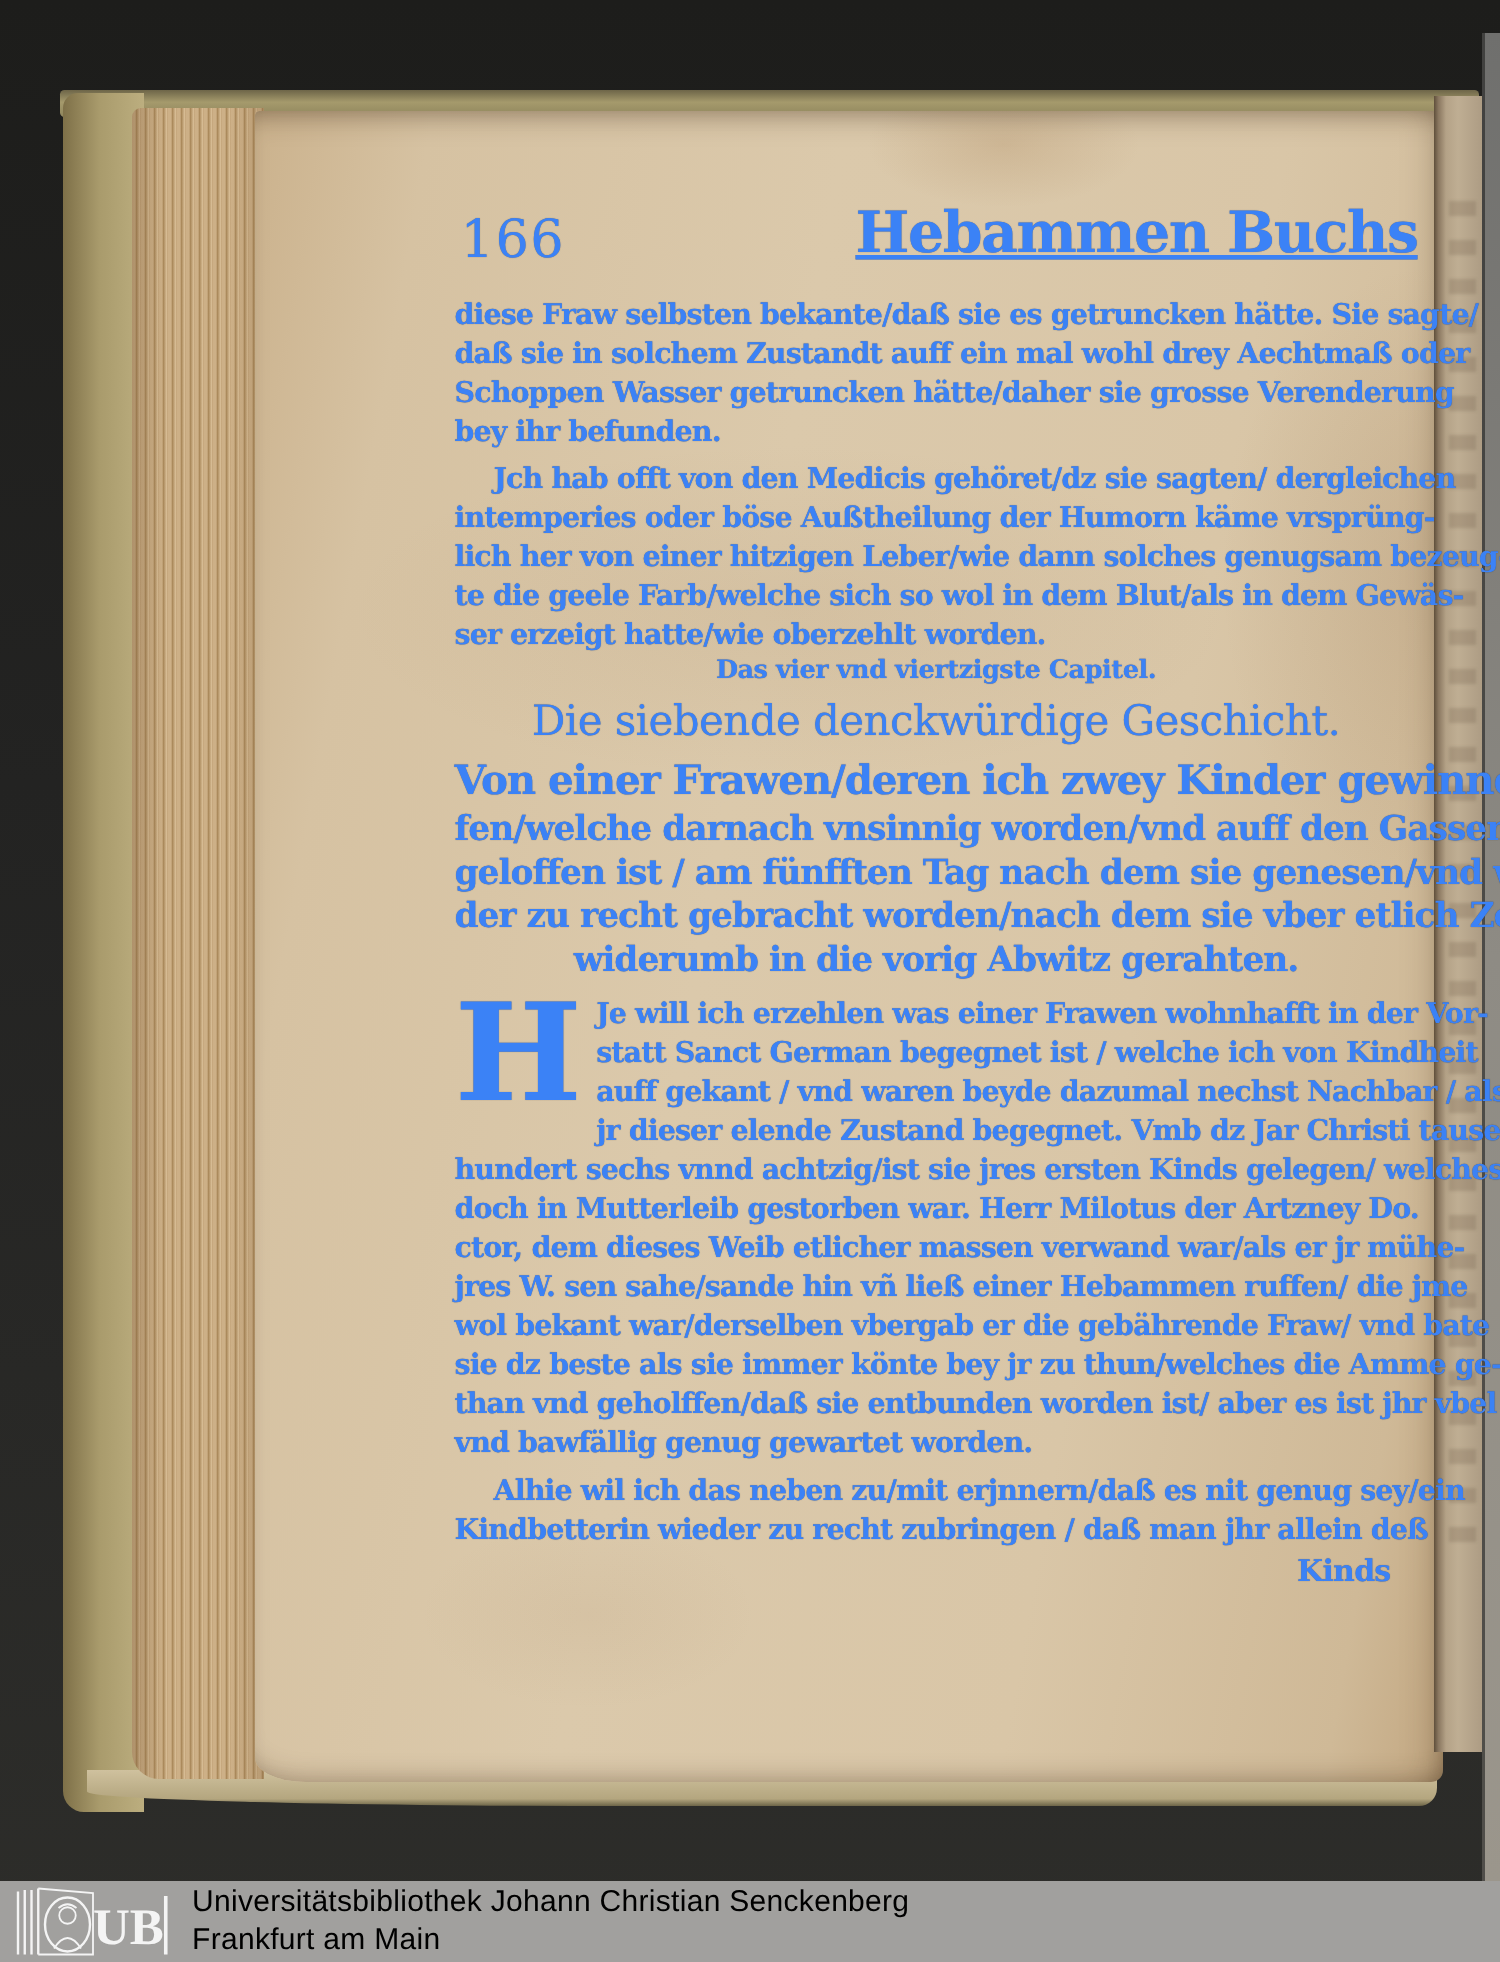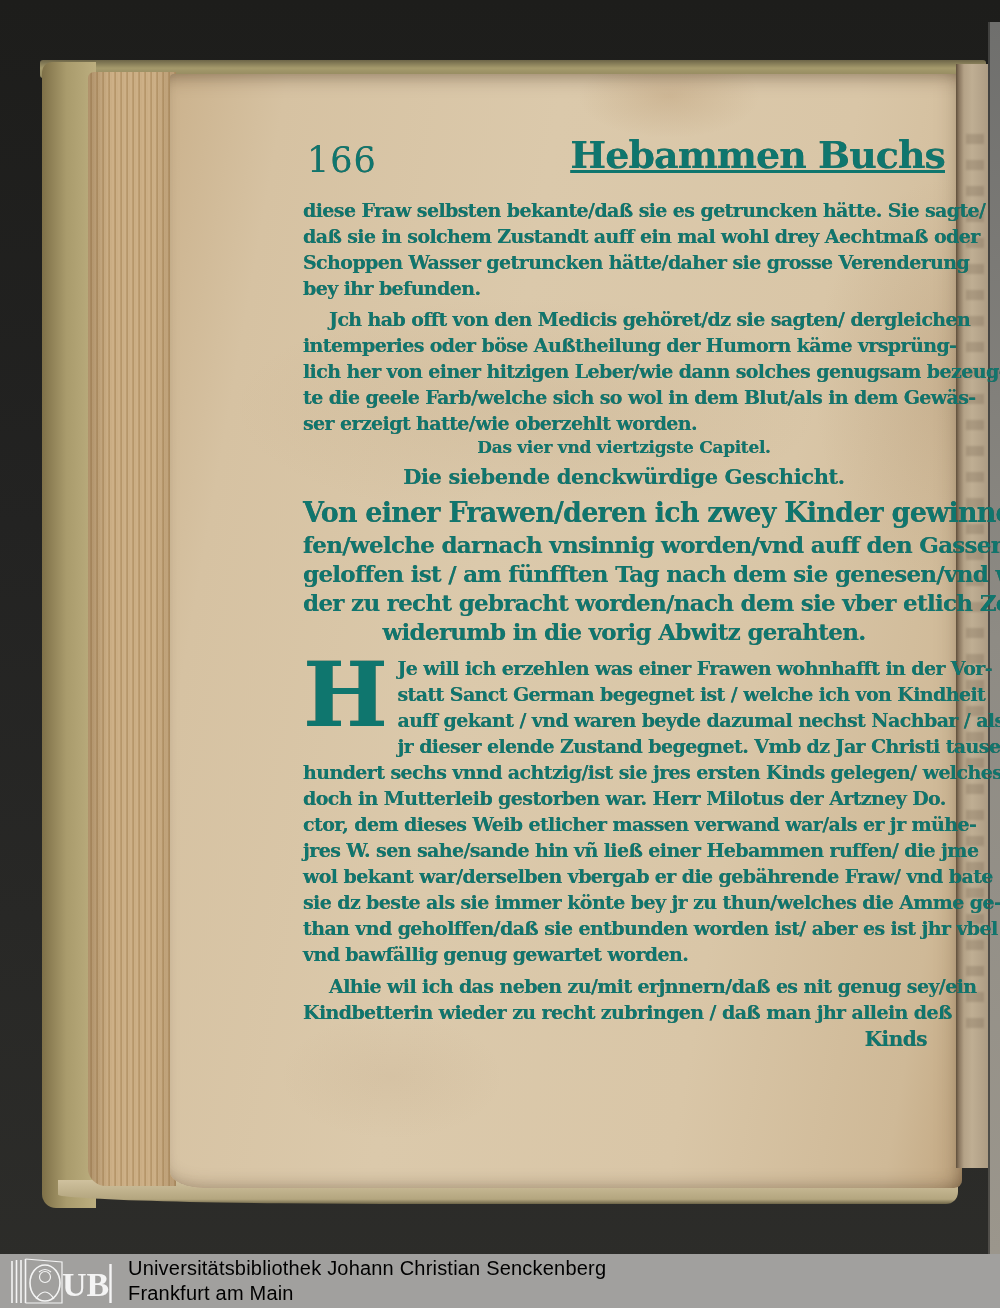--- a/index.html
+++ b/index.html
@@ -60,21 +60,21 @@
   }
   .glass-strip {
     position:absolute; left:988px; top:22px; width:12px; height:1232px;
     background:linear-gradient(to bottom, #6f6f6d 0%, #8e8b84 50%, #9b968c 100%);
     border-left:2px solid rgba(40,40,38,.65);
   }
 
   
   .text-layer {
     position:absolute; left:303px; top:132px; width:642px;
-    color:#0f766e;
+    color:#3b82f6;
     text-shadow:0 0 .6px rgba(45,33,20,.55);
   }
   .line { white-space:nowrap; }
 
   .header-row { position:relative; height:56px; }
   .page-number {
     position:absolute; left:4px; top:8px;
     font-size:35px; letter-spacing:1px;
   }
   .running-title {
@@ -86,21 +86,21 @@
   .par1 { margin-top:9px; }
   .par2 { margin-top:5px; }
   .indent-first .line:first-child { padding-left:26px; }
 
   .caption-small {
     margin-top:1px; text-align:center;
     font-size:17px; font-weight:bold; letter-spacing:-0.3px;
   }
   .caption-story {
     margin-top:7px; text-align:center;
-    font-size:21px; font-weight:bold; letter-spacing:-0.4px;
+    font-size:28px; font-weight:normal; letter-spacing:-0.4px;
   }
 
   .heading { margin-top:7px; font-weight:bold; }
   .heading .line { text-align:center; font-size:23px; line-height:29px; letter-spacing:-0.7px; }
   .heading .line:first-child { font-size:27px; line-height:34px; letter-spacing:-0.8px; }
 
   .body-par { margin-top:9px; }
   .dropcap {
     float:left; font-size:90px; line-height:72px; height:76px;
     font-weight:bold; margin:3px 10px 0 0;

